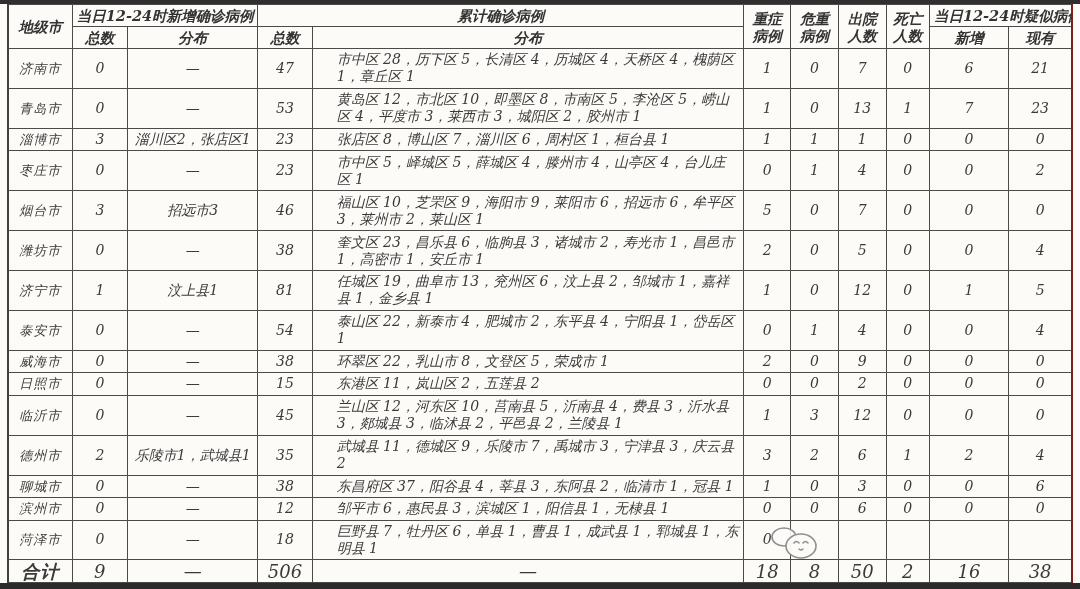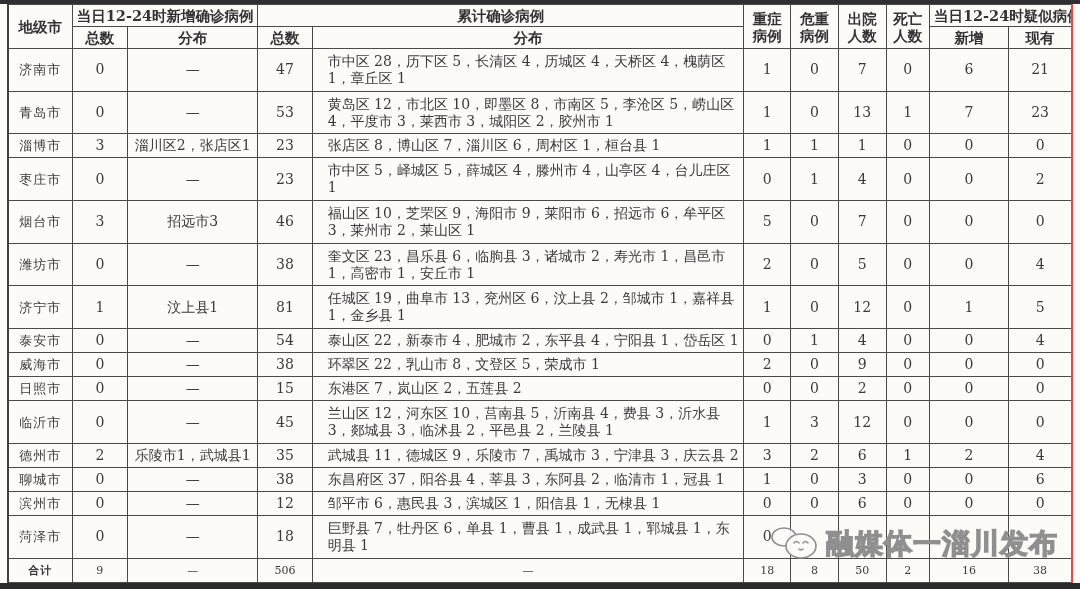--- a/index.html
+++ b/index.html
@@ -16,40 +16,41 @@
     border-top: 4px solid #2f2f2f;
     border-bottom: 6px solid #2b2b2b;
     padding: 0 7px;
   }
   table {
     width: 100%;
     height: 100%;
     border-collapse: collapse;
     table-layout: fixed;
     border-left: 2px solid #414141;
-    border-right: 2px solid #ef4444;
+    border-right: 2px solid #7f1d1d;
+    font-style: italic;
   }
   th, td {
     border: 1px solid #4a4a4a;
     padding: 2px 4px;
     line-height: 17px;
     font-size: 14px;
     text-align: center;
     vertical-align: middle;
     overflow: hidden;
   }
   th {
     font-size: 14.5px;
     font-weight: bold;
     color: #333;
   }
   th.nowrap { white-space: nowrap; }
   td.city { font-size: 13px; letter-spacing: 1px; }
-  td.dist-left { text-align: left; padding-left: 15px; }
-  tr.total-row td { font-weight: bold; font-size: 11px; }
+  td.dist-left { text-align: left; padding-left: 24px; }
+  tr.total-row td { font-weight: bold; font-size: 18px; }
   tr.total-row td.num { font-weight: normal; }
   .watermark {
     position: absolute;
     left: 770px;
     top: 524px;
     width: 300px;
     height: 40px;
     display: flex;
     align-items: center;
     pointer-events: none;
@@ -220,21 +221,21 @@
           <td class="num">9</td>
           <td class="num">0</td>
           <td class="num">0</td>
           <td class="num">0</td>
         </tr>
         <tr>
           <td class="city">日照市</td>
           <td class="num">0</td>
           <td class="num">—</td>
           <td class="num">15</td>
-          <td class="dist-left">东港区 7，岚山区 2，五莲县 2</td>
+          <td class="dist-left">东港区 11，岚山区 2，五莲县 2</td>
           <td class="num">0</td>
           <td class="num">0</td>
           <td class="num">2</td>
           <td class="num">0</td>
           <td class="num">0</td>
           <td class="num">0</td>
         </tr>
         <tr>
           <td class="city">临沂市</td>
           <td class="num">0</td>
@@ -318,14 +319,13 @@
 </div>
 
 <div class="watermark">
   <svg class="wm-icon" width="52" height="38" viewBox="0 0 52 38">
     <ellipse cx="14" cy="12" rx="12" ry="9" fill="rgba(252,251,248,0.9)" stroke="#8f8f8f" stroke-width="1.6"></ellipse>
     <ellipse cx="31" cy="21" rx="15" ry="12" fill="rgba(252,251,248,0.95)" stroke="#8f8f8f" stroke-width="1.6"></ellipse>
     <path d="M24 18 q2.5 -3 5 0" fill="none" stroke="#8f8f8f" stroke-width="1.6" stroke-linecap="round"></path>
     <path d="M33 18 q2.5 -3 5 0" fill="none" stroke="#8f8f8f" stroke-width="1.6" stroke-linecap="round"></path>
     <path d="M29 24 q2 2 4 0" fill="none" stroke="#8f8f8f" stroke-width="1.4" stroke-linecap="round"></path>
   </svg>
-  <span class="wm-text">融媒体一淄川发布</span>
 </div>
 
 </body></html>

